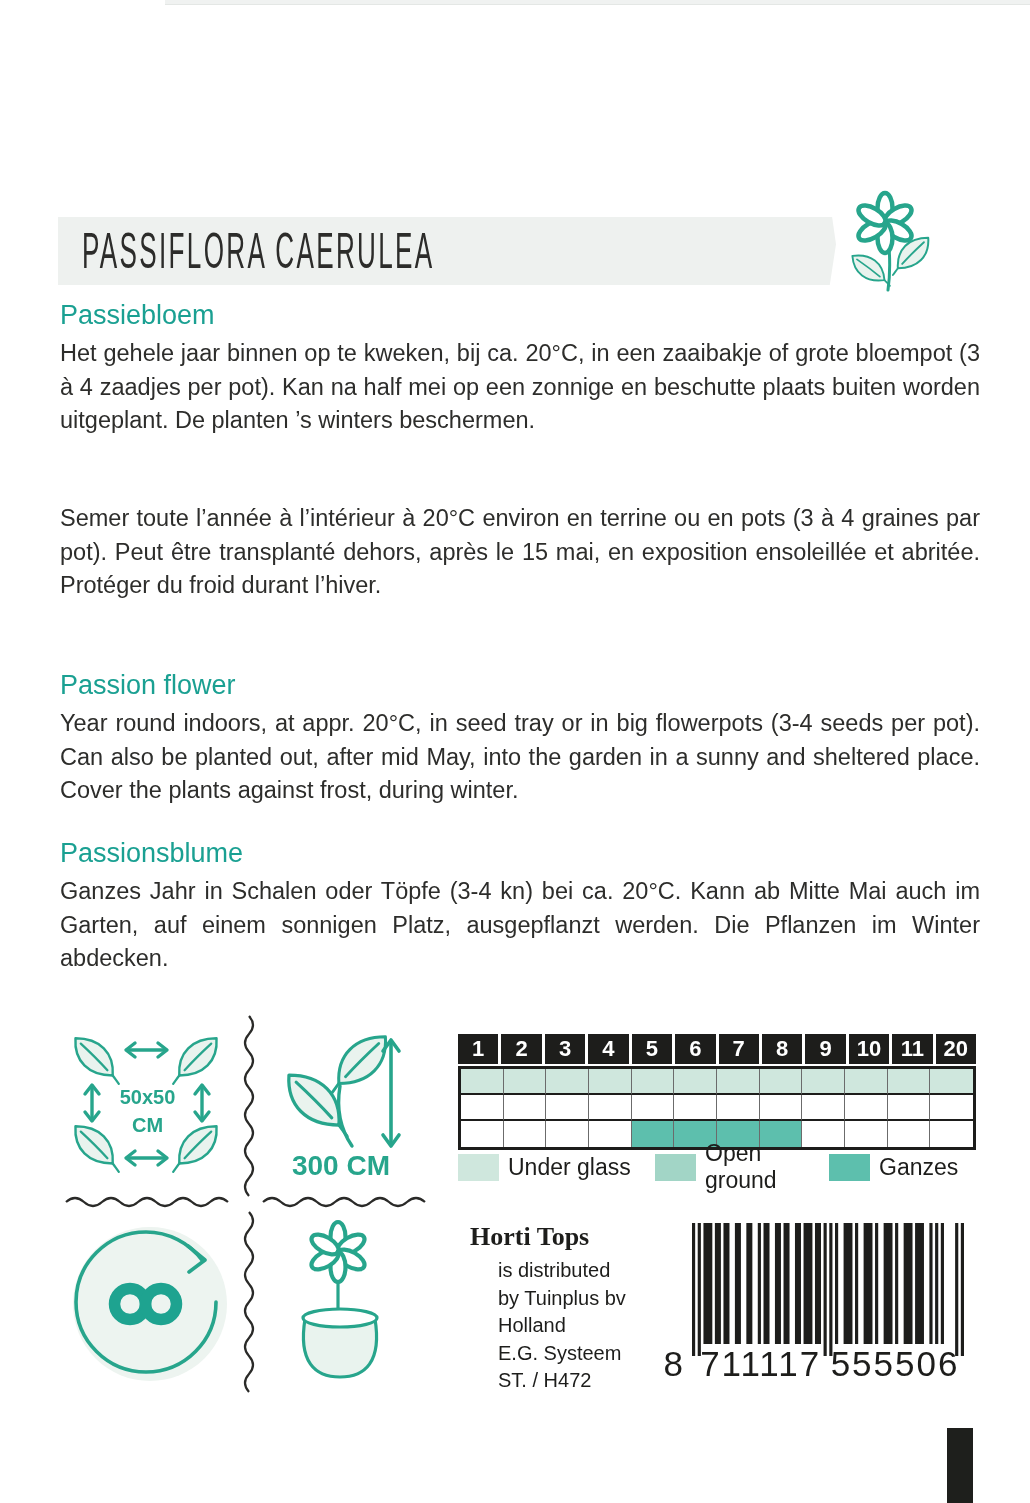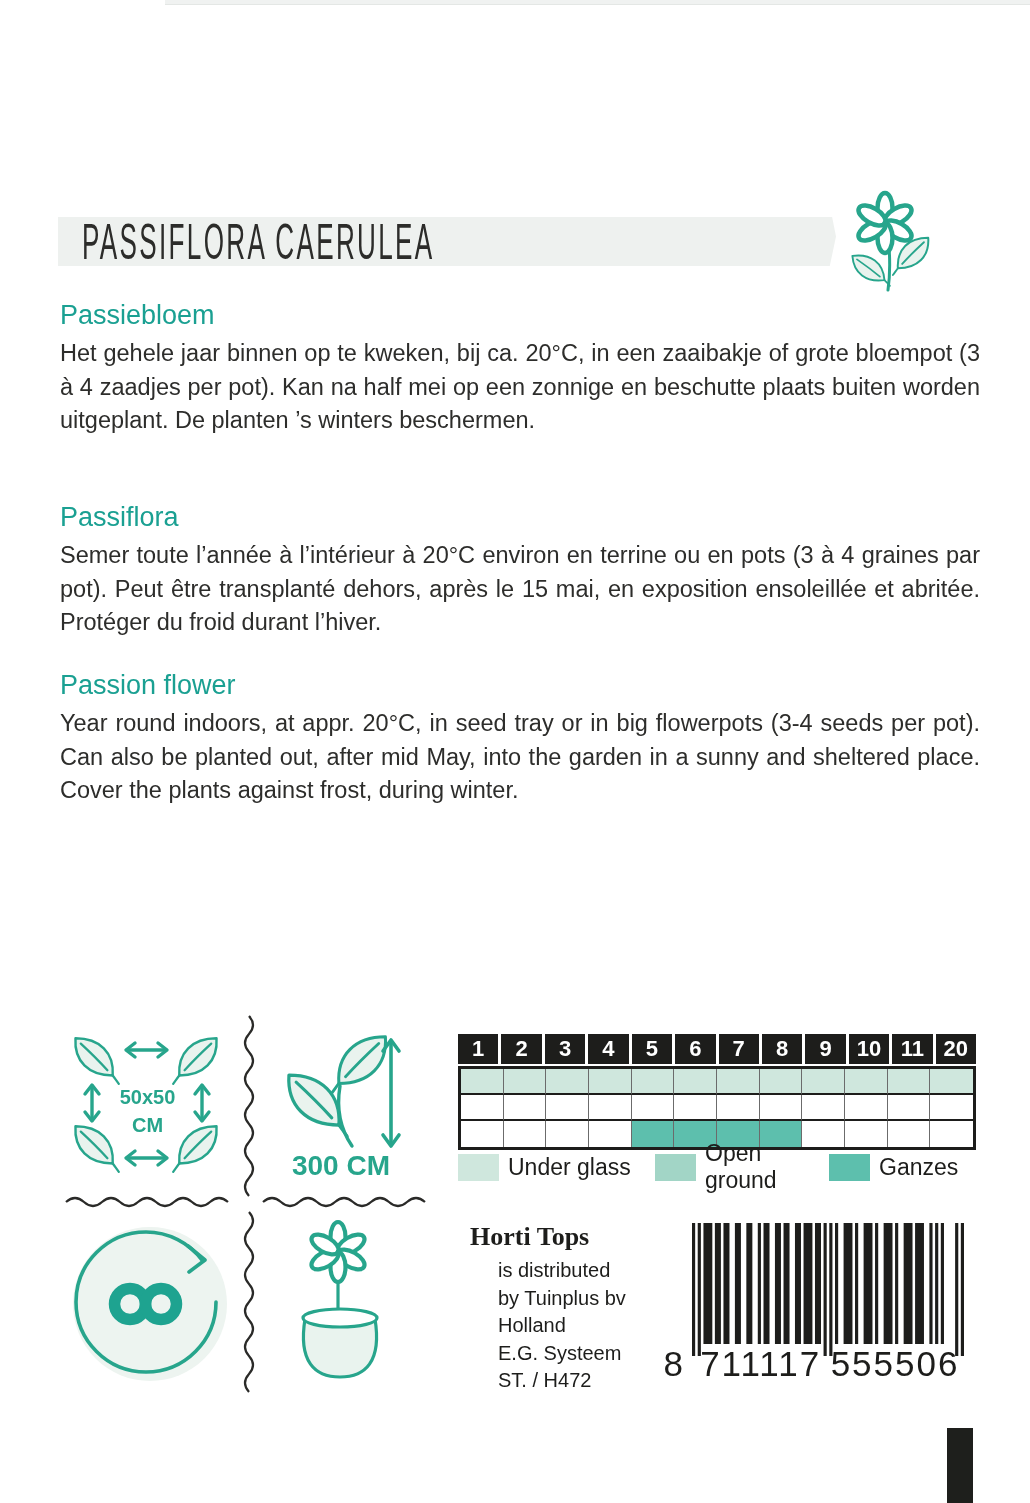--- a/index.html
+++ b/index.html
@@ -3,21 +3,21 @@
 <meta charset="utf-8">
 <style>
   html,body{margin:0;padding:0;background:#fff;}
   .page{position:relative;width:1030px;height:1503px;background:#ffffff;overflow:hidden;
         font-family:"Liberation Sans",sans-serif;color:#2d2d2b;}
 
   
   .top-edge{position:absolute;left:165px;top:0;width:865px;height:4px;background:#f0f2f1;border-bottom:1px solid #e4e7e5;}
 
   
-  .banner{position:absolute;left:58px;top:217px;width:778px;height:49px;background:#eef1ef;
+  .banner{position:absolute;left:58px;top:217px;width:778px;height:68px;background:#eef1ef;
           display:flex;align-items:center;clip-path:polygon(0 0,99.5% 0,100% 40%,99.2% 100%,0 100%);}
   .banner-title{display:inline-block;margin-left:24px;font-size:45px;font-weight:400;color:#2c2c2a;
           letter-spacing:4px;transform:scaleX(.58) scaleY(1.12);transform-origin:0 50%;white-space:nowrap;}
 
   
   .section{position:absolute;left:60px;width:920px;}
   .section h2{margin:0 0 6px 0;font-size:27px;font-weight:normal;color:#1aa092;}
   .section p{margin:0;font-size:23.5px;line-height:33.6px;text-align:justify;color:#2d2d2b;}
   .s1{top:300px}.s2{top:502px}.s3{top:670px}.s4{top:838px}
 
@@ -93,26 +93,29 @@
       <use href="#petals6" fill="#ffffff" stroke="#27a58c" stroke-width="4.5"></use>
       <circle cx="0" cy="0" r="2.6" fill="#27a58c"></circle>
     </g>
   </svg>
 
   <div class="section s1">
     <h2>Passiebloem</h2>
     <p>Het gehele jaar binnen op te kweken, bij ca. 20°C, in een zaaibakje of grote bloempot (3 à 4 zaadjes per pot). Kan na half mei op een zonnige en beschutte plaats buiten worden uitgeplant. De planten ’s winters beschermen.</p>
   </div>
   <div class="section s2">
-    <h2>Passiflora</h2>
     <p>Semer toute l’année à l’intérieur à 20°C environ en terrine ou en pots (3 à 4 graines par pot). Peut être transplanté dehors, après le 15 mai, en exposition ensoleillée et abritée. Protéger du froid durant l’hiver.</p>
   </div>
   <div class="section s3">
     <h2>Passion flower</h2>
     <p>Year round indoors, at appr. 20°C, in seed tray or in big flowerpots (3-4 seeds per pot). Can also be planted out, after mid May, into the garden in a sunny and sheltered place. Cover the plants against frost, during winter.</p>
+  </div>
+  <div class="section s4">
+    <h2>Passionsblume</h2>
+    <p>Ganzes Jahr in Schalen oder Töpfe (3-4 kn) bei ca. 20°C. Kann ab Mitte Mai auch im Garten, auf einem sonnigen Platz, ausgepflanzt werden. Die Pflanzen im Winter abdecken.</p>
   </div>
 
   <svg style="left:65px;top:1028px" width="165" height="160" viewBox="0 0 165 160">
     <use href="#leaf" transform="translate(50,8) scale(-0.76,0.76)"></use>
     <use href="#leaf" transform="translate(112,8) scale(0.76)"></use>
     <use href="#leaf" transform="translate(50,96) scale(-0.76,0.76)"></use>
     <use href="#leaf" transform="translate(112,96) scale(0.76)"></use>
     <g class="teal-stroke" stroke-width="3.4">
       <line x1="62" y1="22" x2="101" y2="22"></line>
         <path d="M70 15 L61 22 L70 29"></path>

